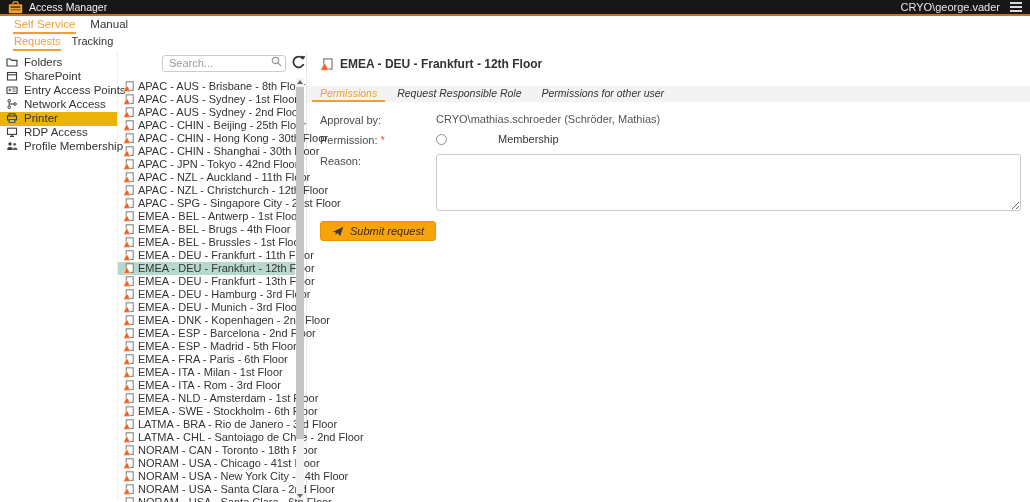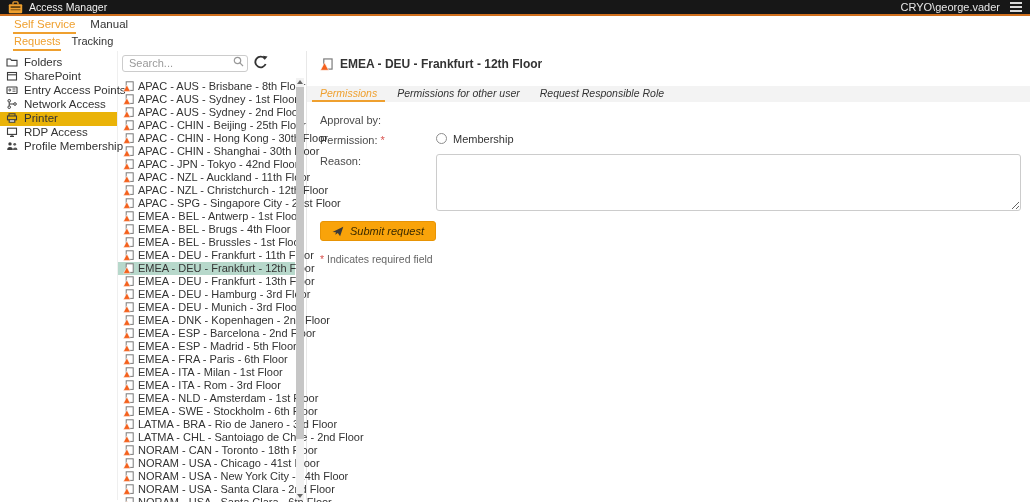--- a/index.html
+++ b/index.html
@@ -27,21 +27,21 @@
   .main { display:flex; height:449px; }
   
   .sidebar { width:118px; flex:none; padding-top:5px; border-right:1px solid #efefef; }
   .side-item { display:flex; align-items:flex-start; gap:6px; height:14px; padding-left:6px;
     font-size:11.5px; color:#333; cursor:pointer; white-space:nowrap; }
   .side-item.active { background:#eab308; }
   .sicon { width:12px; height:12px; flex:none; display:inline-flex; }
   
   .middle { width:189px; flex:none; position:relative; border-right:1px solid #e8e8e8; padding-top:2px; }
   .search-row { display:flex; align-items:center; gap:5px; padding-left:4px; }
-  .search-box { position:relative; width:126px; }
+  .search-box { position:relative; width:126px;margin-left:40px; }
   .search-box input { width:100%; height:17px; border:1px solid #ccc; border-radius:3px;
     font-family:inherit; font-size:11px; padding:0 18px 0 6px; color:#333; outline:none; }
   .search-box input::placeholder { color:#9a9a9a; }
   .search-ic { position:absolute; right:4px; top:3px; width:11px; height:11px; }
   .refresh-btn { width:15px; height:15px; display:inline-flex; cursor:pointer; }
   .list { margin-top:8px; }
   .list-row { display:flex; align-items:center; gap:4px; height:13px; padding-left:5px;
     font-size:11px; color:#333; white-space:nowrap; cursor:pointer; }
   .list-row.selected { background:#B7D8CB; width:177px; }
   .row-icon { width:11px; height:11px; flex:none; display:inline-flex; }
@@ -63,21 +63,21 @@
   .dtab.active { color:#EFA02F; border-bottom-color:#EFA02F; }
   
   .form { padding:10px 0 0 13px; font-size:11px; }
   .frow { display:flex; align-items:center; min-height:14px; }
   .frow.top { align-items:flex-start; }
   .flabel { width:116px; flex:none; color:#4a4a4a; padding-top:1px; }
   .fvalue { color:#555; }
   .star { color:#D9534F; }
   .chip { display:inline-block; border:1px solid #c9c9c9; border-radius:3px; padding:3px 11px;
     color:#666; background:#fff; font-size:11px; cursor:pointer; }
-  .radio-wrap { display:flex; align-items:flex-start; }
+  .radio-wrap { display:flex; align-items:flex-end;gap:45px; }
   .radio { width:11px; height:11px; border:1px solid #8e8e8e; border-radius:50%; background:#fff;
     margin-right:6px; cursor:pointer; }
   .radio-label { color:#333; }
   textarea { width:585px; height:57px; border:1px solid #ccc; border-radius:3px; resize:both;
     font-family:inherit; font-size:11px; padding:4px 6px; color:#333; outline:none; }
   .mb6{margin-bottom:6px;} .mb8{margin-bottom:8px;}
   .submit-btn { margin-top:10px; display:inline-flex; align-items:center; gap:6px;
     background:#F9A30A; border:1px solid #e89404; border-radius:3px; padding:3px 11px;
     font-family:inherit; font-size:11px; color:#3a2a00; cursor:pointer;font-style:italic; }
   .req-note { margin-top:12px; font-size:10.5px; color:#666; }
@@ -552,27 +552,28 @@
         <svg width="13" height="13" viewBox="0 0 11 11">
           <rect x="3.2" y="0.8" width="7" height="8.6" fill="#fff" stroke="#7a7a7a" stroke-width="1"></rect>
           <path d="M0.4 10.4 L3.9 3.9 L7.3 10.4 Z" fill="#F4611D" stroke="#fff" stroke-width="0.5"></path>
         </svg>
       </span>
       <span class="detail-title">EMEA - DEU - Frankfurt - 12th Floor</span>
     </div>
 
     <div class="dtabs">
       <span class="dtab active">Permissions</span>
+      <span class="dtab">Request Responsible Role</span>
       <span class="dtab">Permissions for other user</span>
-      <span class="dtab">Request Responsible Role</span>
     </div>
 
     <div class="form">
       <div class="frow mb6">
         <span class="flabel">Approval by:</span>
+        <span class="fvalue">CRYO\mathias.schroeder (Schröder, Mathias)</span>
       </div>
       <div class="frow mb8">
         <span class="flabel"><span>Permission:</span> <span class="star">*</span></span>
         <span class="radio-wrap">
           <span class="radio"></span>
           <span class="radio-label">Membership</span>
         </span>
       </div>
       <div class="frow top">
         <span class="flabel">Reason:</span>
@@ -581,16 +582,15 @@
       <div>
         <button class="submit-btn">
           <span>
             <svg width="12" height="11" viewBox="0 0 12 11">
                 <path d="M0.5 5.9 L11.3 0.8 L8.1 10.3 L5.8 6.9 L3.3 8.7 L3.9 6.2 Z" fill="#3a3a3a"></path>
               </svg>
           </span>
           <span>Submit request</span>
         </button>
       </div>
-      <div class="req-note"><span class="star">*</span><span> Indicates required field</span></div>
     </div>
   </div>
 </div>
 
 </body></html>

